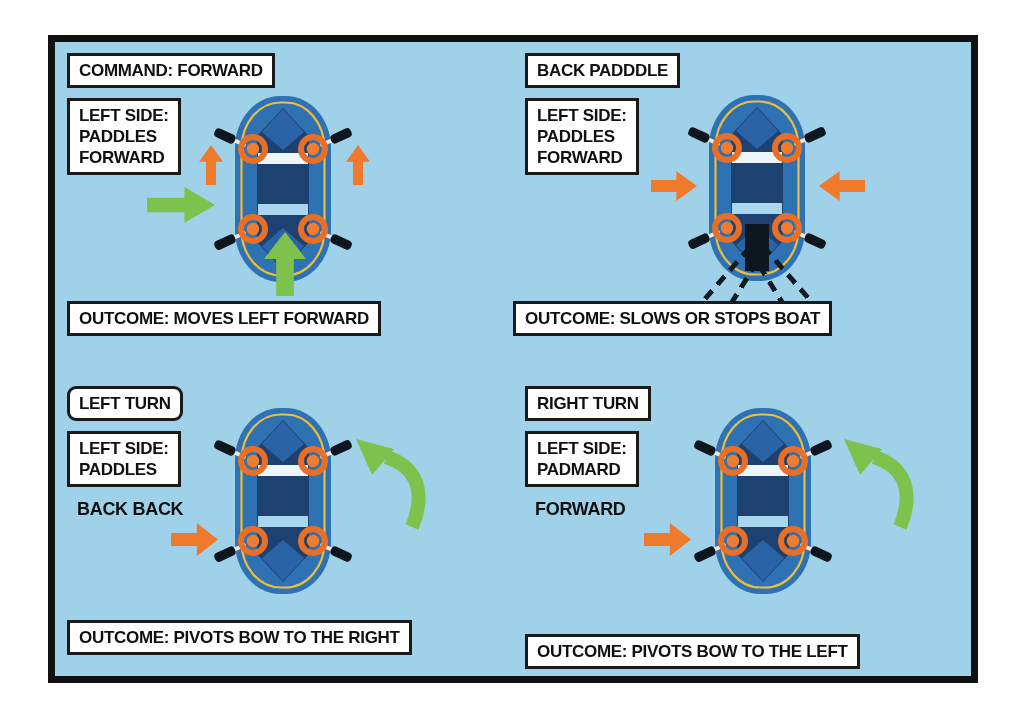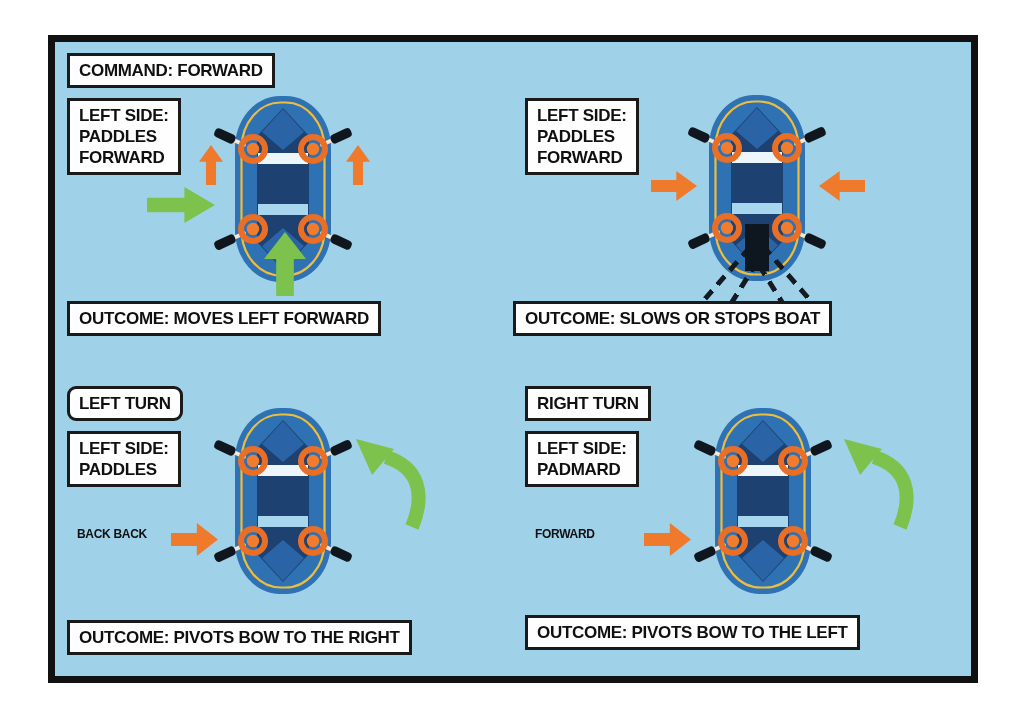--- a/index.html
+++ b/index.html
@@ -11,22 +11,22 @@
     display:grid;grid-template-columns:1fr 1fr;grid-template-rows:1fr 1fr;
   }
   .panel{position:relative;background:#9fd2e9;overflow:hidden;}
 
   .labelbox{
     position:absolute;z-index:5;background:#fefefe;border:3px solid #1a1a1a;
     color:#101010;font-weight:bold;font-size:17px;line-height:1.24;
     padding:4px 9px;white-space:pre-line;letter-spacing:-0.3px;
   }
   .plainlabel{
-    position:absolute;z-index:5;color:#101010;font-weight:bold;font-size:12px;
-    letter-spacing:-0.3px;white-space:pre;margin-top:28px;
+    position:absolute;z-index:5;color:#101010;font-weight:bold;font-size:18px;
+    letter-spacing:-0.3px;white-space:pre;
   }
 
   .raft{position:absolute;z-index:2;width:100px;height:190px;}
   .raft svg{overflow:visible;display:block;}
 
   .arr{position:absolute;z-index:3;}
   .orange{background:#ef7a2b;}
   .green{background:#7cc24d;}
   .up{clip-path:polygon(50% 0,100% 42%,71% 42%,71% 100%,29% 100%,29% 42%,0 42%);}
   .rightA{clip-path:polygon(0 30%,55% 30%,55% 0,100% 50%,55% 100%,55% 70%,0 70%);}
@@ -72,21 +72,21 @@
   .p3 .curve{left:293px;top:72px;}
   .p3 .outcome{left:12px;top:261px;}
 
   
   .p4 .title{left:12px;top:27px;}
   .p4 .side{left:12px;top:72px;}
   .p4 .plainlabel{left:22px;top:140px;}
   .p4 .fwd{left:131px;top:164px;width:47px;height:33px;}
   .p4 .raft{left:200px;top:47px;}
   .p4 .curve{left:323px;top:72px;}
-  .p4 .outcome{left:12px;top:256px;}
+  .p4 .outcome{left:12px;top:275px;}
 </style>
 </head>
 <body>
 
 <div class="grid">
 
   <section class="panel p1">
     <div class="labelbox title">COMMAND: FORWARD</div>
     <div class="labelbox side">LEFT SIDE:
 PADDLES
@@ -133,20 +133,21 @@
   </svg>
 </div>
     <div class="arr orange up upL"></div>
     <div class="arr orange up upR"></div>
     <div class="arr green rightA fwd"></div>
     <div class="arr green up boatfwd"></div>
     <div class="labelbox outcome">OUTCOME: MOVES LEFT FORWARD</div>
   </section>
 
   <section class="panel p2">
+    <div class="labelbox title">BACK PADDDLE</div>
     <div class="labelbox side">LEFT SIDE:
 PADDLES
 FORWARD</div>
     <div class="raft">
   <svg viewBox="0 0 100 190" width="100" height="190" xmlns="http://www.w3.org/2000/svg">
 
     <rect x="2" y="2" width="96" height="186" rx="45" ry="52" fill="#2e72b4"></rect>
 
     <rect x="8.5" y="8.5" width="83" height="173" rx="39" ry="46" fill="none" stroke="#edbd3e" stroke-width="2.2"></rect>
 

